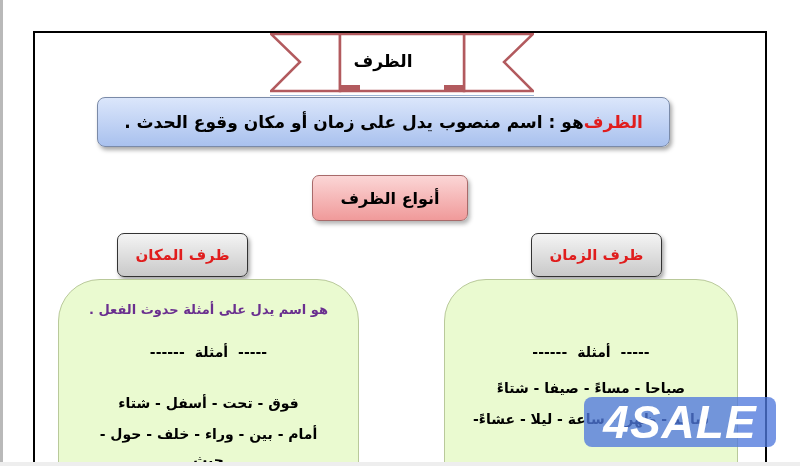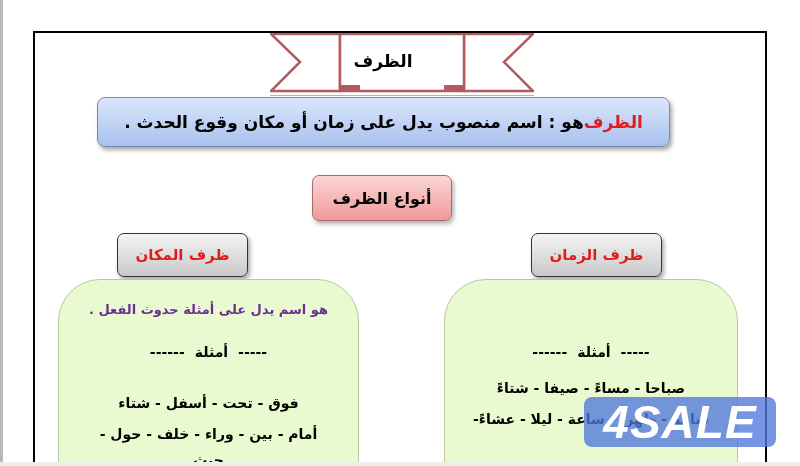--- a/index.html
+++ b/index.html
@@ -31,21 +31,21 @@
     border: 1px solid #7a8aa8; border-radius: 8px; box-sizing: border-box;
     background: linear-gradient(#dbe6fb, #a9c1ee);
     box-shadow: 2px 3px 4px rgba(0,0,0,0.35);
     display: flex; align-items: center; justify-content: center;
     direction: rtl; font-weight: bold; font-size: 17px; color: #000;
   }
   .definition-box .term { color: #e01d1d; }
 
   
   .types-box {
-    position: absolute; left: 312px; top: 175px; width: 140px; height: 46px;
+    position: absolute; left: 312px; top: 175px; width: 156px; height: 46px;
     border: 1px solid #a86a6a; border-radius: 7px; box-sizing: border-box;
     background: linear-gradient(#fbd6d6, #f09a9a);
     box-shadow: 2px 3px 4px rgba(0,0,0,0.3);
     display: flex; align-items: center; justify-content: center;
     direction: rtl; font-weight: bold; font-size: 16px; color: #000;
   }
 
   
   .cat-btn {
     position: absolute; width: 131px; height: 44px;

